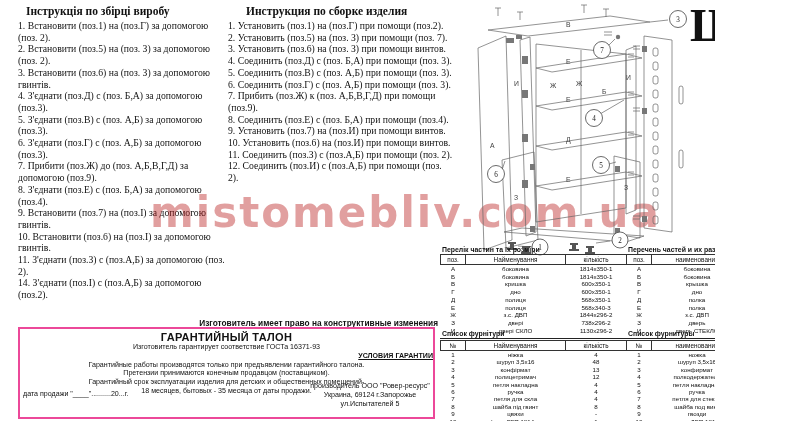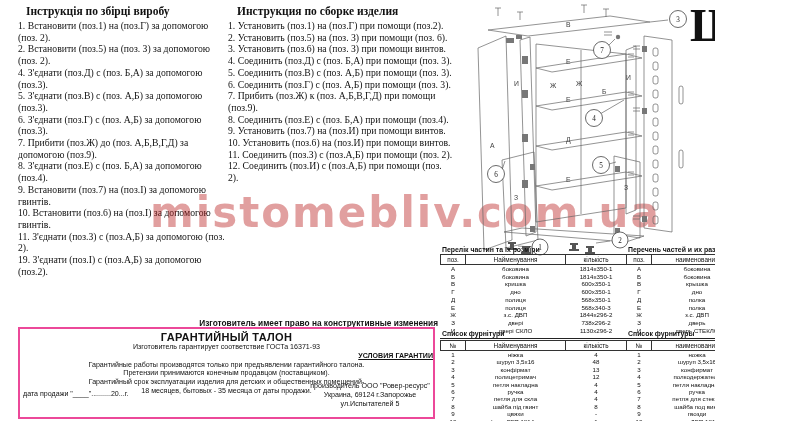--- a/index.html
+++ b/index.html
@@ -4,21 +4,21 @@
 <style>
   html,body{margin:0;padding:0;background:#fff;}
   .page{position:relative;width:715px;height:421px;background:#fff;overflow:hidden;
         font-family:"Liberation Serif",serif;color:#111;}
 
   
   .instr-col{position:absolute;top:5px;}
   .ua-col{left:18px;width:212px;}
   .ru-col{left:228px;width:226px;}
   .instr-title{font:bold 11.5px "Liberation Serif",serif;margin:0 0 3px 8px;}
-  .ru-col .instr-title{margin-left:9px;}
+  .ru-col .instr-title{margin-left:18px;}
   .instr-item{margin:0;font-size:9.7px;line-height:11.7px;font-family:Liberation Serif, serif;}
 
   
   .sds{position:absolute;left:690px;top:2px;width:114px;text-align:center;
        font:bold 47px/47px "Liberation Serif",serif;letter-spacing:1px;}
 
   
   .wm{position:absolute;left:150px;top:188px;font:bold 42px "DejaVu Sans",sans-serif;
       color:#b91c1c;opacity:.42;letter-spacing:2px;white-space:nowrap;pointer-events:none;}
 
@@ -63,38 +63,39 @@
 <body>
 
 <div class="page">
 
   <div class="instr-col ua-col">
     <h1 class="instr-title">Інструкція по збірці виробу</h1>
     <div>
 
     <p class="instr-item">1. Встановити (поз.1) на (поз.Г) за допомогою (поз. 2).</p>
         <p class="instr-item">2. Встановити (поз.5) на (поз. З) за допомогою (поз. 2).</p>
+        <p class="instr-item">3. Встановити (поз.6) на (поз. З) за допомогою гвинтів.</p>
         <p class="instr-item">4. З'єднати (поз.Д) с (поз. Б,А) за допомогою (поз.3).</p>
         <p class="instr-item">5. З'єднати (поз.В) с (поз. А,Б) за допомогою (поз.3).</p>
         <p class="instr-item">6. З'єднати (поз.Г) с (поз. А,Б) за допомогою (поз.3).</p>
         <p class="instr-item">7. Прибити (поз.Ж) до (поз. А,Б,В,Г,Д) за допомогою (поз.9).</p>
         <p class="instr-item">8. З'єднати (поз.Е) с (поз. Б,А) за допомогою (поз.4).</p>
         <p class="instr-item">9. Встановити (поз.7) на (поз.І) за допомогою гвинтів.</p>
         <p class="instr-item">10. Встановити (поз.6) на (поз.І) за допомогою гвинтів.</p>
         <p class="instr-item">11. З'єднати (поз.З) с (поз.А,Б) за допомогою (поз. 2).</p>
-        <p class="instr-item">19. З'єднати (поз.І) с (поз.А,Б) за допомогою (поз.2).</p>
+        <p class="instr-item">14. З'єднати (поз.І) с (поз.А,Б) за допомогою (поз.2).</p>
       </div>
   </div>
 
   <div class="instr-col ru-col">
     <h1 class="instr-title">Инструкция по сборке изделия</h1>
     <div>
 
     <p class="instr-item">1. Установить (поз.1) на (поз.Г) при помощи (поз.2).</p>
-        <p class="instr-item">2. Установить (поз.5) на (поз. З) при помощи (поз. 6).</p>
+        <p class="instr-item">2. Установить (поз.5) на (поз. З) при помощи (поз. 7).</p>
         <p class="instr-item">3. Установить (поз.6) на (поз. З) при помощи винтов.</p>
         <p class="instr-item">4. Соединить (поз.Д) с (поз. Б,А) при помощи (поз. 3).</p>
         <p class="instr-item">5. Соединить (поз.В) с (поз. А,Б) при помощи (поз. 3).</p>
         <p class="instr-item">6. Соединить (поз.Г) с (поз. А,Б) при помощи (поз. 3).</p>
         <p class="instr-item">7. Прибить (поз.Ж) к (поз. А,Б,В,Г,Д) при помощи (поз.9).</p>
         <p class="instr-item">8. Соединить (поз.Е) с (поз. Б,А) при помощи (поз.4).</p>
         <p class="instr-item">9. Установить (поз.7) на (поз.И) при помощи винтов.</p>
         <p class="instr-item">10. Установить (поз.6) на (поз.И) при помощи винтов.</p>
         <p class="instr-item">11. Соединить (поз.З) с (поз.А,Б) при помощи (поз. 2).</p>
         <p class="instr-item">12. Соединить (поз.И) с (поз.А,Б) при помощи (поз. 2).</p>

